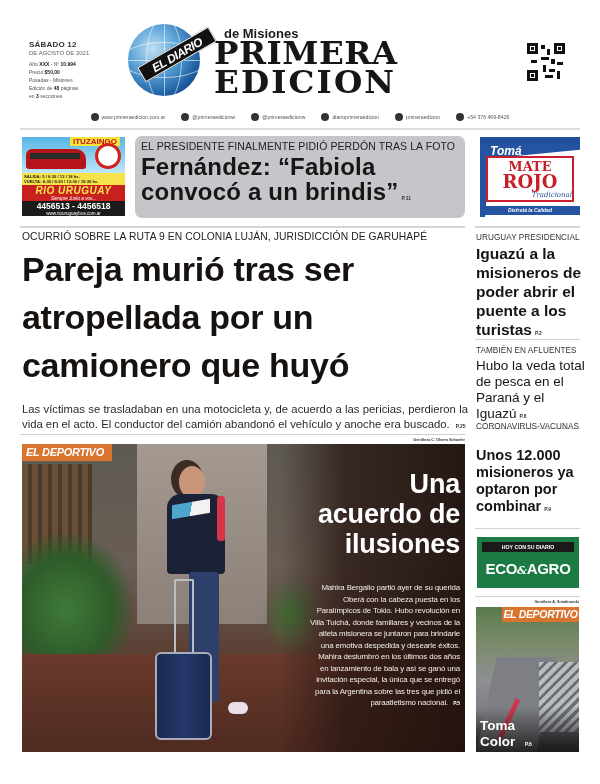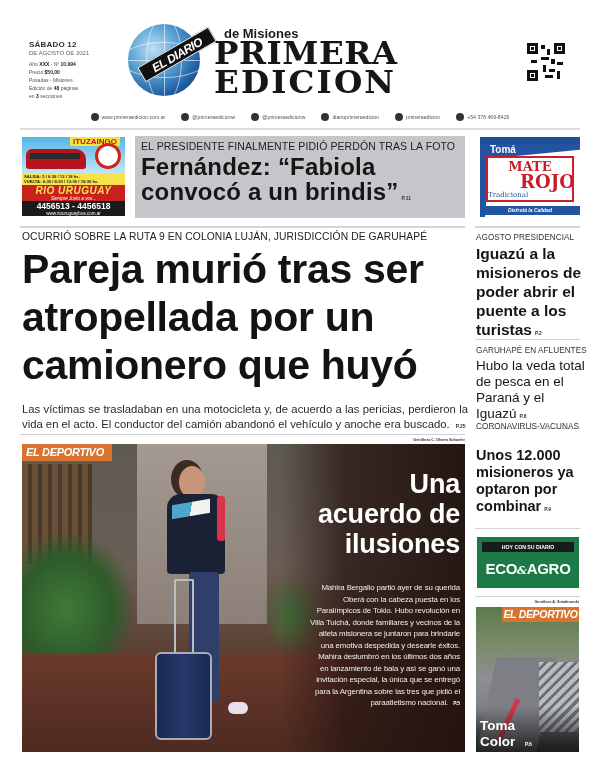--- a/index.html
+++ b/index.html
@@ -50,40 +50,40 @@
   .ad-bus .ituz { position: absolute; left: 24px; top: 0; font-size: 8px; font-weight: bold; color: #c0141a; background: #f7e43a; padding: 0 3px; margin-left: 24px; }
   .ad-bus .busshape { position: absolute; left: 4px; top: 12px; width: 60px; height: 20px; background: #b4141a; border-radius: 6px 10px 3px 3px; }
   .ad-bus .busshape::before { content: ""; position: absolute; left: 4px; top: 4px; width: 50px; height: 6px; background: #2a2a2a; }
   .ad-bus .badge { position: absolute; right: 4px; top: 6px; width: 26px; height: 26px; border-radius: 50%; background: #fff; border: 3px solid #d3221d; }
   .ad-bus .sched { background: #f6e34a; font-size: 4.2px; font-weight: bold; color: #1d1d1d; padding: 1px 2px; line-height: 5px; }
   .ad-bus .brand { text-align: center; font-size: 10px; font-weight: bold; color: #f7e24b; font-style: italic; line-height: 11px; letter-spacing: 0.5px; }
   .ad-bus .slogan { text-align: center; font-size: 4.5px; font-style: italic; color: #fff; line-height: 5px; }
   .ad-bus .phones { background: #1b1b1b; color: #fff; font-size: 8.5px; font-weight: bold; text-align: center; line-height: 10px; }
   .ad-bus .web { background: #1b1b1b; color: #fff; font-size: 4.5px; text-align: center; line-height: 6px; }
 
-  .box-fernandez { position: absolute; left: 135px; top: 136px; width: 330px; height: 82px; background: #c6c5c9; padding: 4px 6px; }
+  .box-fernandez { position: absolute; left: 135px; top: 136px; width: 330px; height: 82px; background: #c6c5c9; padding: 4px 6px; border-radius: 7px; }
   .box-fernandez .kicker { font-size: 10.5px; color: #222; letter-spacing: 0.1px; }
   .box-fernandez .head { font-size: 24px; font-weight: bold; line-height: 25px; color: #161616; margin-top: 2px; letter-spacing: 0.2px; }
   .pg { font-size: 5px; font-weight: bold; color: #333; vertical-align: baseline; margin-left: 3px; letter-spacing: 0; }
 
   .ad-mate { position: absolute; left: 480px; top: 137px; width: 100px; height: 80px; background: #fff; border-top: 7px solid #1f4e9c; overflow: hidden; }
   .ad-mate .blue { position: absolute; left: 0; top: 0; width: 100%; height: 100%; background: #2453a1; clip-path: polygon(0 0, 100% 0, 100% 8%, 10% 20%, 5% 100%, 0 100%); }
-  .ad-mate .toma { position: absolute; left: 10px; top: 0; font-size: 10px; color: #fff; font-weight: bold; }
+  .ad-mate .toma { position: absolute; left: 10px; top: 0; font-size: 12px; color: #fff; font-weight: bold; font-style: italic; }
   .ad-mate .banner { position: absolute; left: 6px; top: 12px; width: 88px; height: 46px; background: #fff; border: 2px solid #c91f2b; }
   .ad-mate .mate { position: absolute; left: 0; width: 100%; top: 2px; text-align: center; font-family: "DejaVu Serif", serif; font-weight: bold; color: #c81e2a; font-size: 13px; line-height: 13px; }
-  .ad-mate .rojo { position: absolute; left: 0; width: 100%; top: 15px; text-align: left; font-family: "DejaVu Serif", serif; font-weight: bold; color: #c81e2a; font-size: 18px; line-height: 18px; padding-left: 32px; }
-  .ad-mate .trad { position: absolute; left: 0; width: 100%; top: 33px; text-align: left; font-family: "DejaVu Serif", serif; color: #1f4e9c; font-size: 7px; }
+  .ad-mate .rojo { position: absolute; left: 0; width: 100%; top: 15px; text-align: center; font-family: "DejaVu Serif", serif; font-weight: bold; color: #c81e2a; font-size: 18px; line-height: 18px; }
+  .ad-mate .trad { position: absolute; left: 0; width: 100%; top: 33px; text-align: right; font-family: "DejaVu Serif", serif; font-style: italic; color: #1f4e9c; font-size: 7px; }
   .ad-mate .disf { position: absolute; left: 0; width: 100%; bottom: 2px; text-align: center; font-size: 5px; color: #fff; font-weight: bold; font-style: italic; background: #2453a1; line-height: 9px; }
 
   .rule-2 { position: absolute; left: 20px; top: 226px; width: 445px; height: 2px; background: #d5d5d5; }
   .rule-2r { position: absolute; left: 475px; top: 226px; width: 105px; height: 2px; background: #d5d5d5; }
 
   
   .main-kicker { position: absolute; left: 22px; top: 231px; font-size: 10.3px; color: #222; letter-spacing: 0.1px; white-space: nowrap; }
-  .main-head { position: absolute; left: 22px; top: 245px; width: 445px; font-size: 41px; font-weight: bold; line-height: 48px; color: #161210; letter-spacing: -0.3px; }
+  .main-head { position: absolute; left: 22px; top: 245px; width: 445px; font-size: 34px; font-weight: bold; line-height: 48px; color: #161210; letter-spacing: -0.3px; }
   .main-lead { position: absolute; left: 22px; top: 402px; width: 446px; font-size: 11.3px; line-height: 15px; color: #2a2a2a; text-align: justify; }
   .rule-3 { position: absolute; left: 20px; top: 434px; width: 445px; height: 1px; background: #cfcfcf; }
   .credit { position: absolute; left: 380px; top: 438px; width: 85px; font-size: 3.8px; font-weight: bold; color: #333; text-align: right; }
 
   
   .photo { position: absolute; left: 22px; top: 444px; width: 443px; height: 308px; overflow: hidden;
            background: linear-gradient(180deg, #5e5a52 0%, #6a5e55 40%, #5a3d30 70%, #4a2a22 100%); }
   .photo .wall { position: absolute; left: 115px; top: 0; width: 130px; height: 180px; background: linear-gradient(#a49a91, #8c8079); }
   .photo .gate { position: absolute; left: 0; top: 20px; width: 70px; height: 100px; background: repeating-linear-gradient(90deg, #6b5038 0 6px, #4a3a2b 6px 10px); }
   .photo .plants { position: absolute; left: 0; top: 90px; width: 110px; height: 150px; background: radial-gradient(ellipse at 40% 50%, #3f7a37 0%, #2e5b2a 50%, transparent 75%); }
@@ -254,25 +254,25 @@
   <div class="backpack"></div>
   <div class="girl-legs"></div>
   <div class="shoe"></div>
   <div class="handle"></div>
   <div class="suitcase"></div>
 </div>
 <div class="tag-dep">EL DEPORTIVO</div>
 <div class="valija-head">Una acuerdo de ilusiones</div>
 <div class="valija-body"><span>Mahira Bergallo partió ayer de su querida Oberá con la cabeza puesta en los Paralímpicos de Tokio. Hubo revolución en Villa Tuichá, donde familiares y vecinos de la atleta misionera se juntaron para brindarle una emotiva despedida y desearle éxitos. Mahira deslumbró en los últimos dos años en lanzamiento de bala y así se ganó una invitación especial, la única que se entregó para la Argentina sobre las tres que pidió el paraatletismo nacional.</span> <span class="pg">P.5</span></div>
 
-<div class="rc-kicker" style="top:233px">AGOSTO PRESIDENCIAL</div>
+<div class="rc-kicker" style="top:233px">URUGUAY PRESIDENCIAL</div>
 <div class="rc-head" style="top:244px;font-size:15.5px;line-height:19px"><span>Iguazú a la misioneros de poder abrir el puente a los turistas</span><span class="pg">P.2</span></div>
 <div class="rc-rule" style="top:339px"></div>
 
-<div class="rc-kicker" style="top:346px">GARUHAPÉ EN AFLUENTES</div>
+<div class="rc-kicker" style="top:346px">TAMBIÉN EN AFLUENTES</div>
 <div class="rc-head" style="top:358px;font-size:13.5px;line-height:16px;font-weight:normal"><span>Hubo la veda total de pesca en el Paraná y el Iguazú</span><span class="pg">P.8</span></div>
 <div class="rc-rule" style="top:428px"></div>
 
 <div class="rc-kicker" style="top:422px">CORONAVIRUS-VACUNAS</div>
 <div class="rc-head" style="top:447px;font-size:14.5px;line-height:17px"><span>Unos 12.000 misioneros ya optaron por combinar</span><span class="pg">P.9</span></div>
 <div class="rc-rule" style="top:528px"></div>
 
 <div class="eco">
   <div class="hoy">HOY CON SU DIARIO</div>
   <div class="name"><span>ECO</span><span class="amp">&amp;</span><span>AGRO</span></div>

